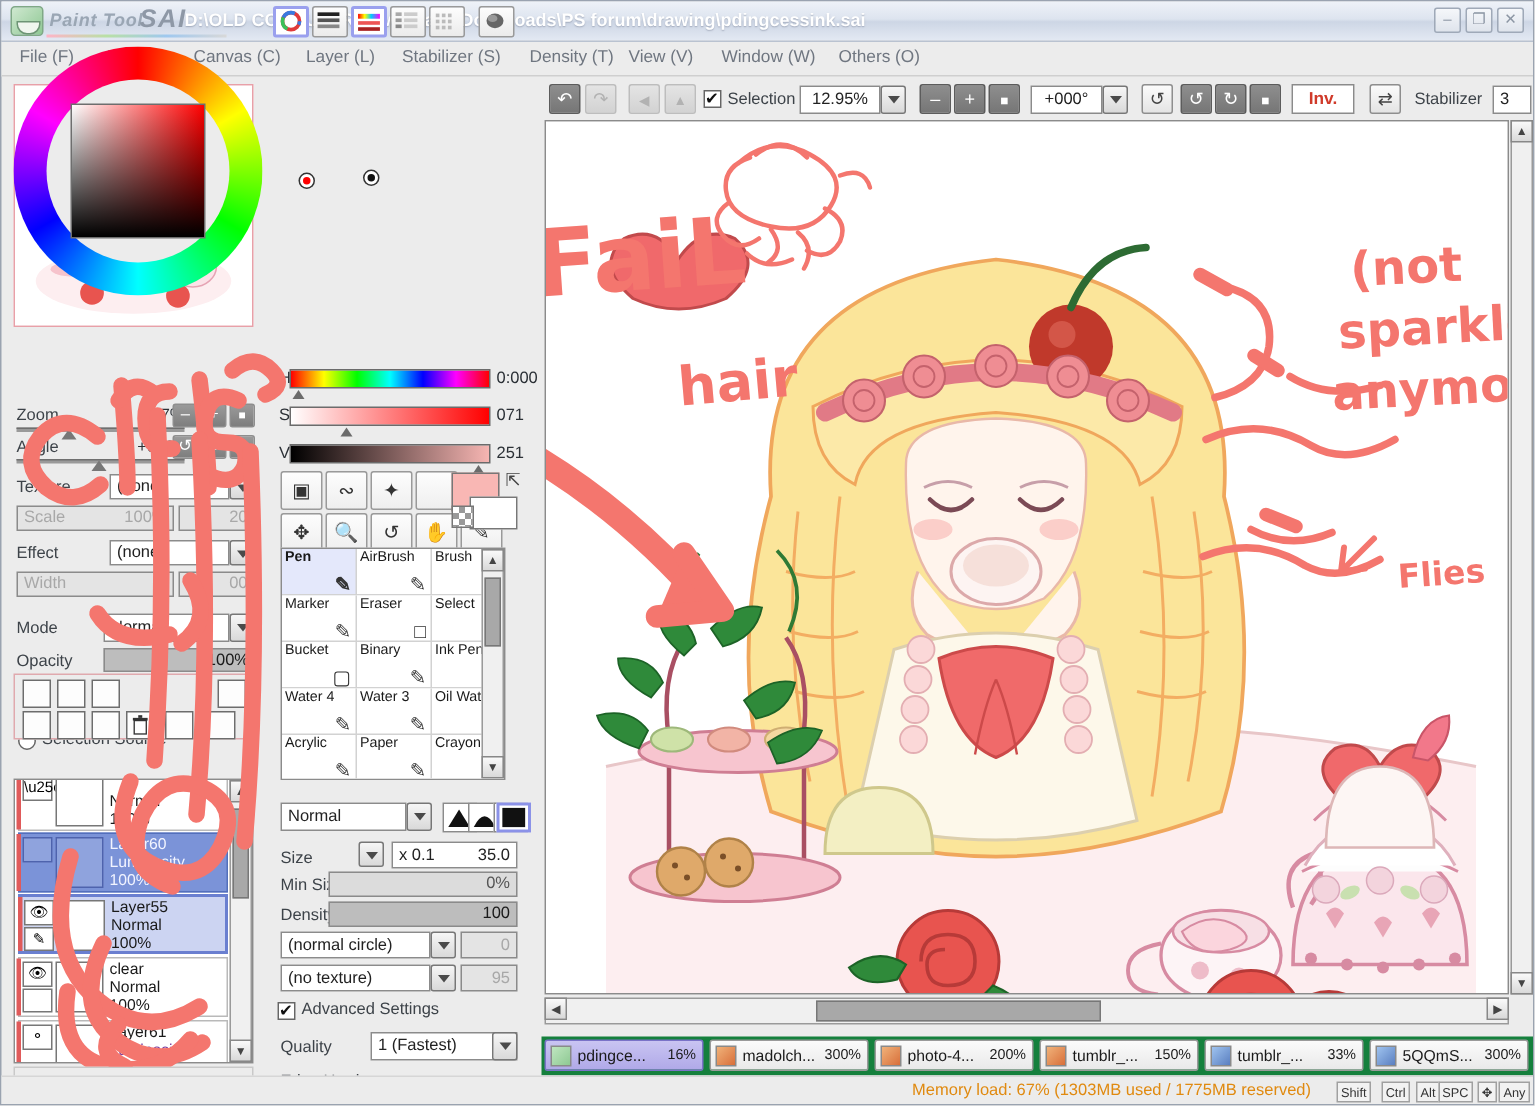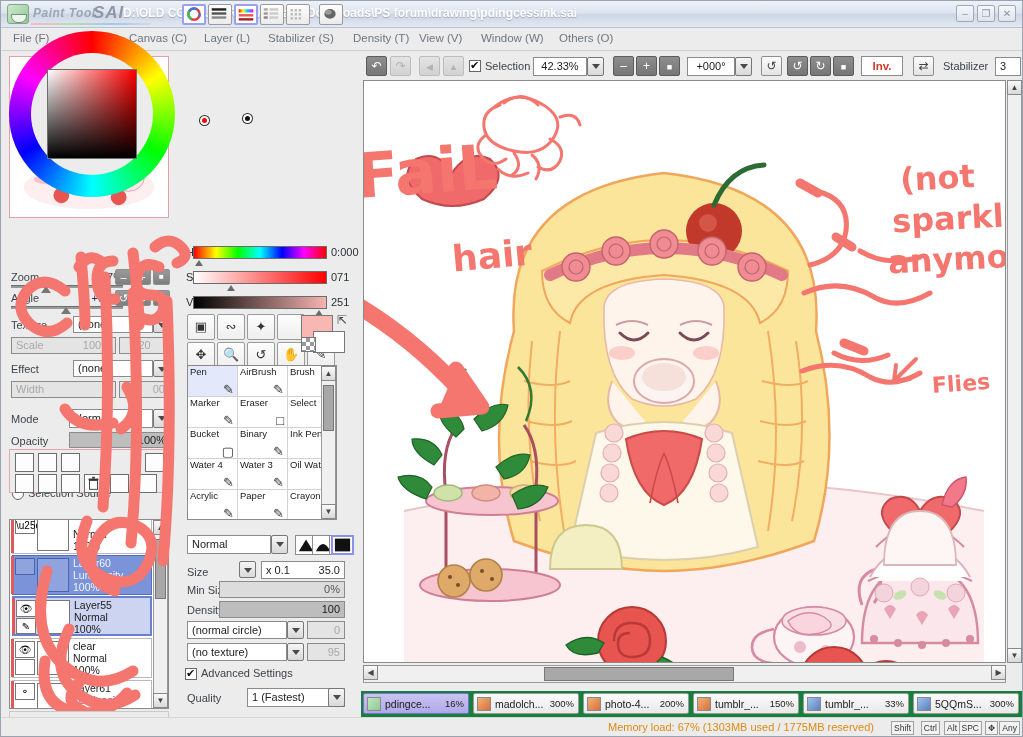--- a/index.html
+++ b/index.html
@@ -233,21 +233,21 @@
   #toolgrid {
     position: absolute; left: 186px; top: 364px; width: 150px; height: 155px;
     background: #fff; border: 1px solid #8b8b8b; overflow: hidden;
   }
   .tcell {
     position: absolute; width: 50px; height: 31px;
     border-right: 1px solid #d2d2d2; border-bottom: 1px solid #d2d2d2;
     font-size: 9.5px; color: #1a1a1a; padding: 1px 0 0 2px; line-height:10px;
     background:#fff;
   }
-  .tcell.selrow { background:#e4e8fb; }
+  .tcell.selrow { background:#e4e8fb;font-weight:bold; }
   .tcell .tg { position:absolute; right:3px; bottom:1px; font-size:13px; color:#333; }
   .scroll-v {
     position: absolute; width: 15px; background: #f0f0f0; border: 1px solid #9a9a9a;
   }
   .scroll-thumb { position:absolute; left:1px; width:11px; background:#a8a8a8; border:1px solid #777; }
   .arrowbtn {
     position:absolute; width:15px; height:15px;
     background: linear-gradient(to bottom,#fafafa,#d9d9d9); border:1px solid #888;
     font-size:8px; text-align:center; line-height:13px; color:#444;
   }
@@ -438,21 +438,21 @@
     </div>
 
     <div>
       <div class="lbl" style="left:8px; top:267px">Texture</div>
       <div class="txtfield" style="left:70px; top:264px; width:80px">(none)</div>
       <div class="dropbtn" style="left:150px; top:264px"></div>
       <div class="txtfield dis" style="left:8px; top:285px; width:105px">
         <span style="float:left">Scale</span>
         <span style="float:right;padding-right:4px">100%</span>
       </div>
-      <div class="txtfield dis" style="left:116px; top:285px; width:51px; text-align:center; padding-right:4px">20</div>
+      <div class="txtfield dis" style="left:116px; top:285px; width:51px; text-align:right; padding-right:4px">20</div>
     </div>
 
     <div>
       <div class="lbl" style="left:8px; top:311px">Effect</div>
       <div class="txtfield" style="left:70px; top:308px; width:80px">(none)</div>
       <div class="dropbtn" style="left:150px; top:308px"></div>
       <div class="txtfield dis" style="left:8px; top:329px; width:105px">
         <span style="float:left">Width</span>
         <span style="float:right;padding-right:4px">1</span>
       </div>
@@ -747,21 +747,21 @@
   </div>
 
   <div id="canvasarea">
     <div id="canvas-toolbar">
       <div class="ctb" style="left:5px"><span>↶</span></div>
       <div class="ctb dis" style="left:29px"><span>↷</span></div>
       <div class="ctb dis" style="left:58px"><span style="font-size:9px">◀</span></div>
       <div class="ctb dis" style="left:82px"><span style="font-size:9px">▲</span></div>
       <div class="chk on" style="left:108px; top:8px"></div>
       <div class="lbl" style="left:124px; top:8px">Selection</div>
-      <div class="txtfield" style="left:172px; top:5px; width:54px; height:19px; line-height:17px; text-align:center; padding:0">42.33%</div>
+      <div class="txtfield" style="left:172px; top:5px; width:54px; height:19px; line-height:17px; text-align:center; padding:0">12.95%</div>
       <div class="dropbtn" style="left:226px; top:5px; height:19px"></div>
       <div class="ctb" style="left:252px"><span>–</span></div>
       <div class="ctb" style="left:275px"><span>+</span></div>
       <div class="ctb" style="left:298px"><span style="font-size:9px">■</span></div>
       <div class="txtfield" style="left:326px; top:5px; width:48px; height:19px; line-height:17px; text-align:center; padding:0">+000°</div>
       <div class="dropbtn" style="left:374px; top:5px; height:19px"></div>
       <div class="ctb lt" style="left:400px"><span>↺</span></div>
       <div class="ctb" style="left:426px"><span>↺</span></div>
       <div class="ctb" style="left:449px"><span>↻</span></div>
       <div class="ctb" style="left:472px"><span style="font-size:9px">■</span></div>

